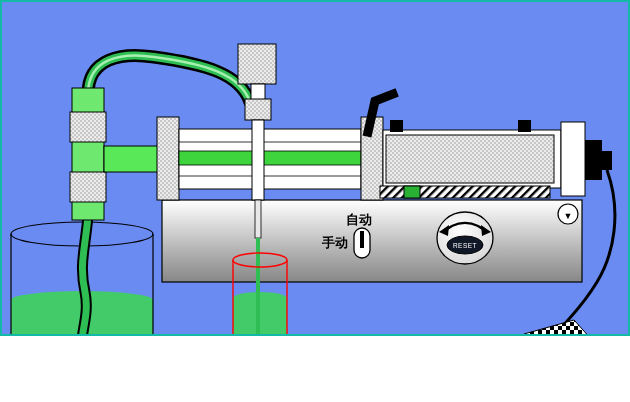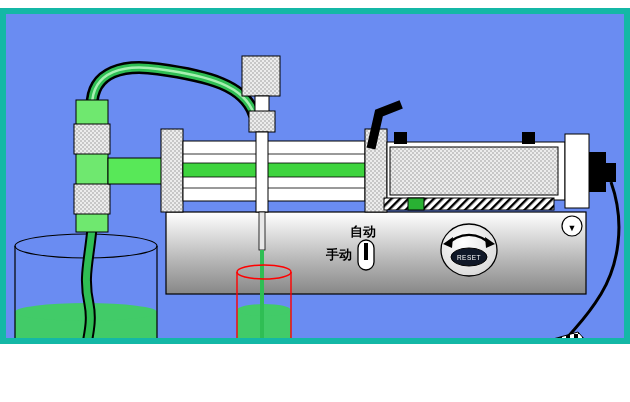--- a/index.html
+++ b/index.html
@@ -1,18 +1,18 @@
 <!DOCTYPE html>
 <html style="--background: #6a8cf2; --liquid: #42cb68; --hose-green: #2fbe54; --rod-green: #3ed43e; --column-green: #6fe86f; --connector-green: #58e858; --rail-green: #29b133; --receiver-outline: #ff0000;"><head>
 <meta charset="utf-8">
 <style>
   html,body{margin:0;padding:0;background:#fff;}
   #stage{
-    position:relative;width:630px;height:336px;border:6px solid #14b8a6;box-sizing:border-box;
-    font-family:"Liberation Sans","DejaVu Sans",sans-serif;overflow:hidden;margin-top:8px;
+    position:relative;width:630px;height:336px;border:2px solid #14b8a6;box-sizing:border-box;
+    font-family:"Liberation Sans","DejaVu Sans",sans-serif;overflow:hidden;
   }
   svg{display:block}
   .bg{fill:var(--background,#6a8cf2)}
   .liquid{fill:var(--liquid,#42cb68)}
   .hose-core{stroke:var(--hose-green,#2fbe54)}
   .hose-hl{stroke:#a6f0b0}
   .stream{fill:var(--hose-green,#2fbe54)}
   .column{fill:var(--column-green,#6fe86f)}
   .connector{fill:var(--connector-green,#58e858)}
   .rod{fill:var(--rod-green,#3ed43e)}

